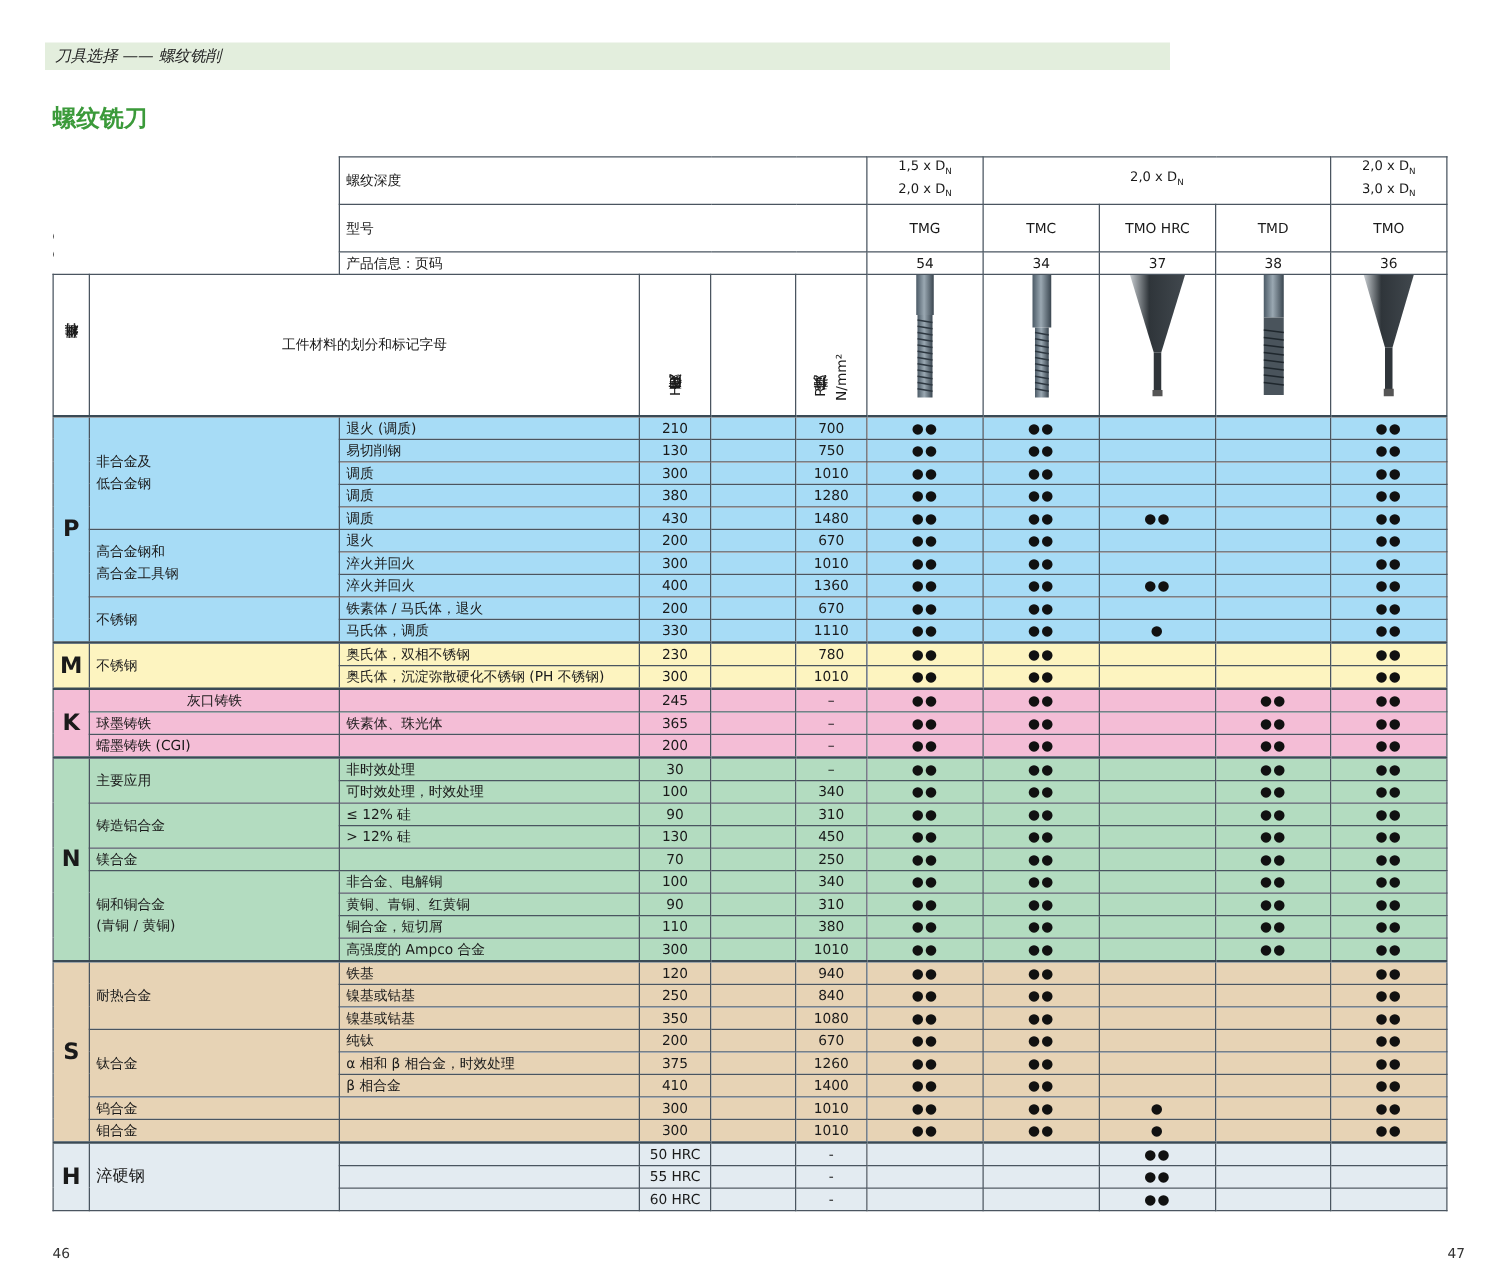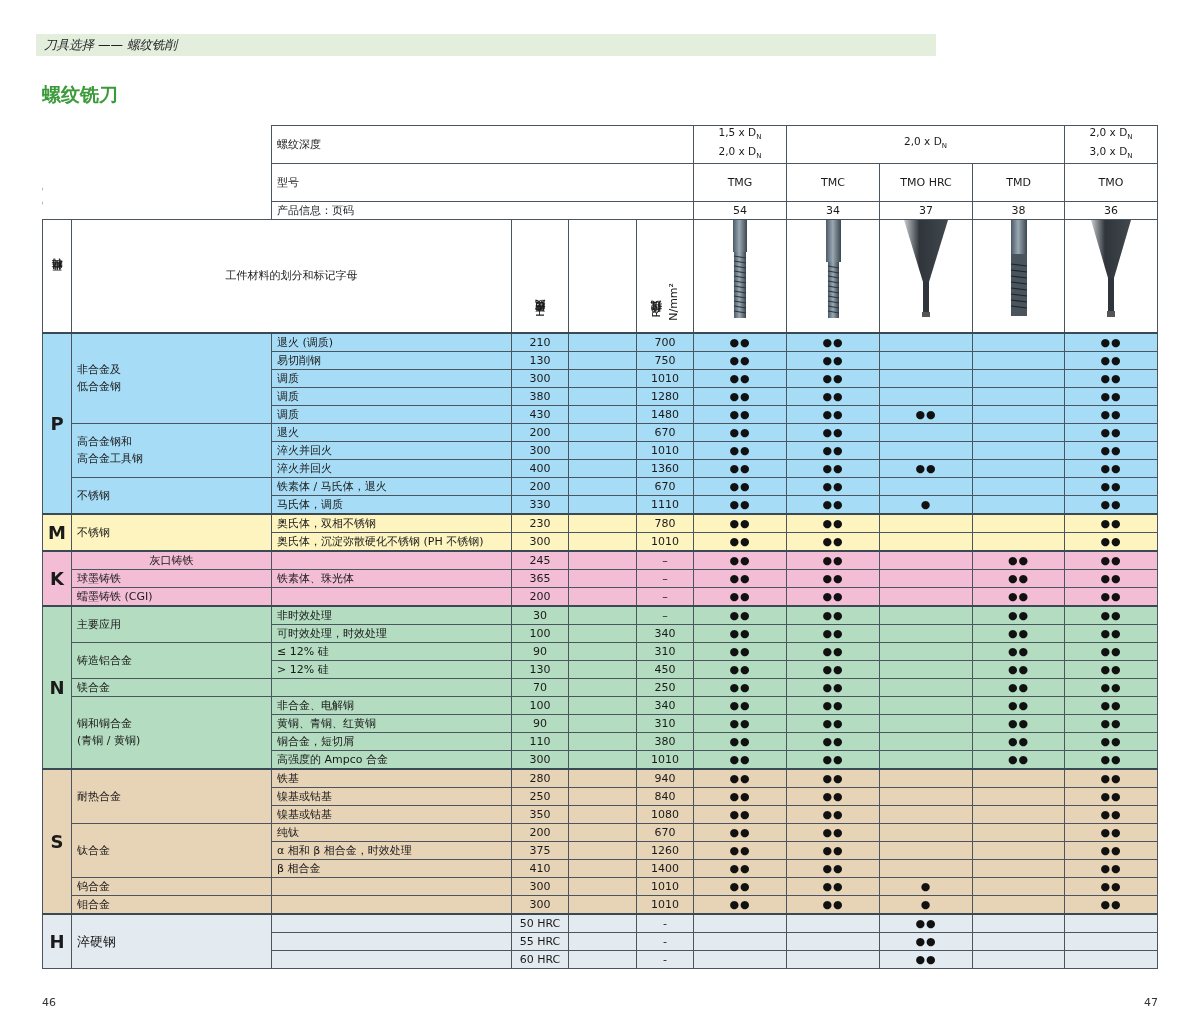--- a/index.html
+++ b/index.html
@@ -41,21 +41,21 @@
   .P td { background: #a7dcf6; }
   .M td { background: #fdf4c0; }
   .K td { background: #f4bdd6; }
   .N td { background: #b3dcc0; }
   .S td { background: #e7d3b5; }
   .H td { background: #e3ebf1; }
   tr.gtop td { border-top: 2px solid #3a4a55; }
 
   .page-num { position: absolute; top: 996px; font-size: 11px; color: #333; }
   .page-num.left { left: 42px; }
-  .page-num.right { right: 42px; }
+  .page-num.right { right: 28px; }
 
   svg.tool { display: block; margin: 0 auto; }
 </style>
 </head>
 <body>
 
 <div class="breadcrumb-bar">刀具选择 —— 螺纹铣削</div>
 <div class="page-title">螺纹铣刀</div>
 
 <div class="legend">
@@ -477,21 +477,21 @@
         <td class="mark">●●</td>
         <td class="mark">●●</td>
         <td class="mark"></td>
         <td class="mark">●●</td>
         <td class="mark">●●</td>
       </tr>
       <tr class="S gtop">
         <td rowspan="8" class="grp">S</td>
         <td rowspan="3" style="white-space: pre-line; line-height: 17px; vertical-align: middle;">耐热合金</td>
         <td>铁基</td>
-        <td class="num">280</td>
+        <td class="num">120</td>
         <td></td>
         <td class="num">940</td>
         <td class="mark">●●</td>
         <td class="mark">●●</td>
         <td class="mark"></td>
         <td class="mark"></td>
         <td class="mark">●●</td>
       </tr>
       <tr class="S">
         <td>镍基或钴基</td>

